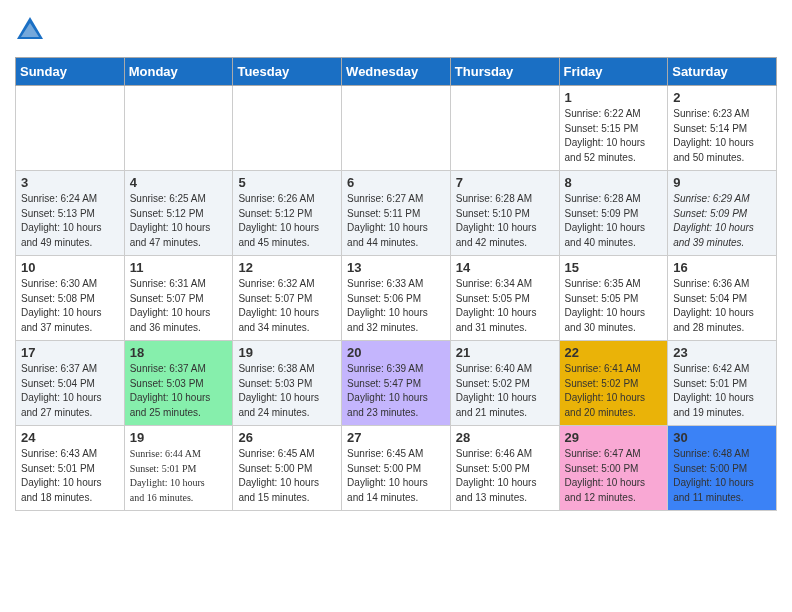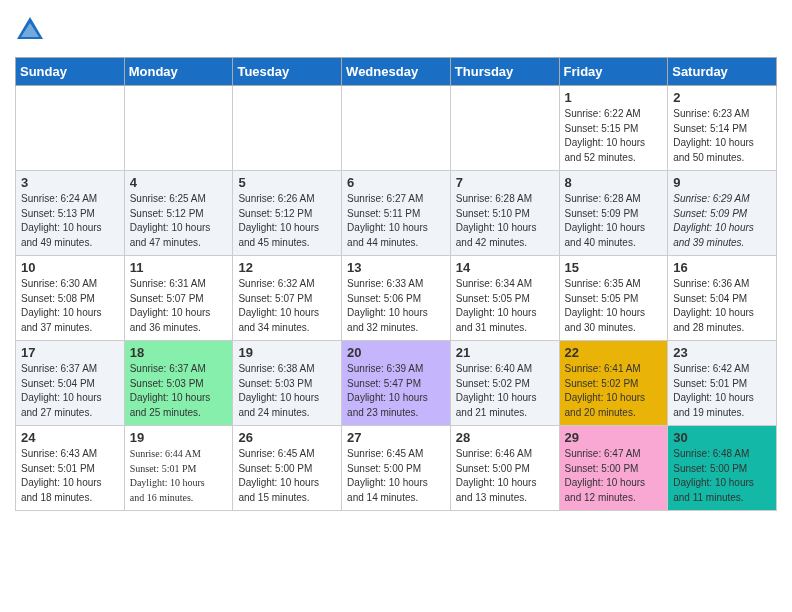--- a/index.html
+++ b/index.html
@@ -344,21 +344,21 @@
 Daylight: 10 hours
 and 13 minutes.</div>
           </td>
           <td style="background: #f9a8d4;">
             <span class="day-num">29</span>
             <div class="day-info" style="white-space: pre-line;">Sunrise: 6:47 AM
 Sunset: 5:00 PM
 Daylight: 10 hours
 and 12 minutes.</div>
           </td>
-          <td style="background: #14b8a6; margin-left: 20px;">
+          <td style="background: #3b82f6; margin-left: 20px;">
             <span class="day-num">30</span>
             <div class="day-info" style="white-space: pre-line;">Sunrise: 6:48 AM
 Sunset: 5:00 PM
 Daylight: 10 hours
 and 11 minutes.</div>
           </td>
         </tr>
       </tbody>
   </table>
 </div>

